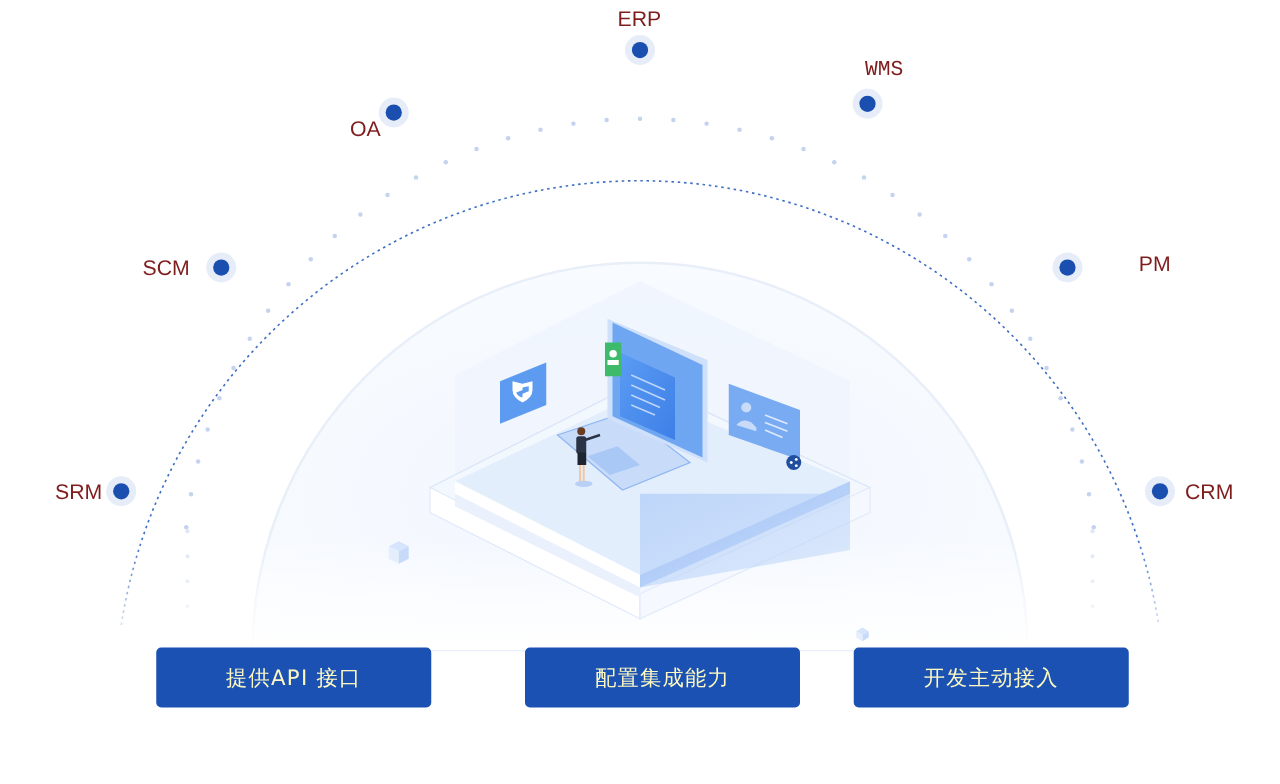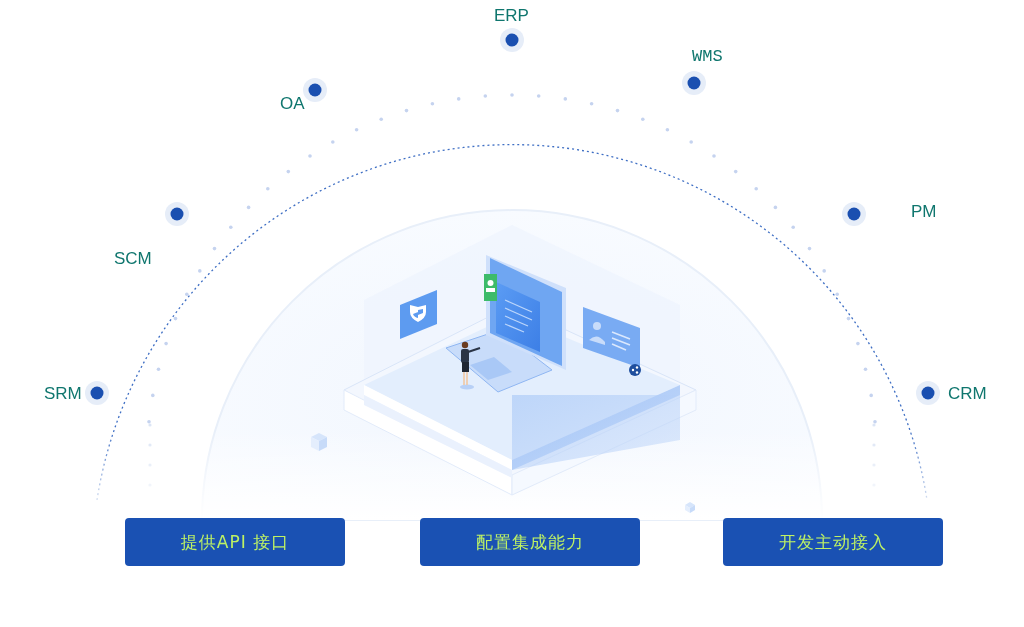--- a/index.html
+++ b/index.html
@@ -1,21 +1,21 @@
 <!DOCTYPE html>
 <html><head>
 <meta charset="utf-8">
 <style>
   html, body { margin:0; padding:0; background:#ffffff; }
   body { width:1024px; height:627px; position:relative; overflow:hidden;
          font-family:"Liberation Sans", "DejaVu Sans", sans-serif; }
   #stage { position:absolute; left:0; top:0; width:1024px; height:627px; }
-  .node-label { position:absolute; font-size:17px; color:#0f766e; white-space:nowrap; line-height:20px; }
+  .node-label { position:absolute; font-size:17px; color:#7f1d1d; white-space:nowrap; line-height:20px; }
   .action-btn { position:absolute; top:518px; width:220px; height:48px; background:#1a51b3;
-                border-radius:4px; color:#bef264; font-size:17px; display:flex;
+                border-radius:4px; color:#fef9c3; font-size:17px; display:flex;
                 align-items:center; justify-content:center; cursor:pointer;
                 font-family:"DejaVu Sans", sans-serif; letter-spacing:1px; }
 </style>
 </head>
 <body>
 
 <div id="stage">
   <svg id="bg" width="1024" height="627" viewBox="0 0 1024 627" style="position:absolute;left:0;top:0">
     <defs>
       <radialGradient id="softGrad" cx="50%" cy="60%" r="60%">
@@ -191,23 +191,23 @@
           <circle cx="854" cy="214" r="6.5" fill="#1a4fb0"></circle>
         </g>
         <g>
           <circle cx="928" cy="393" r="12" fill="#e6edf8"></circle>
           <circle cx="928" cy="393" r="6.5" fill="#1a4fb0"></circle>
         </g>
       </g>
   </svg>
 
   <div class="node-label" style="left:44px;top:384px;">SRM</div>
-  <div class="node-label" style="left:114px;top:205px;margin-top:44px;">SCM</div>
+  <div class="node-label" style="left:114px;top:205px;">SCM</div>
   <div class="node-label" style="left:280px;top:58px;margin-top:36px;">OA</div>
   <div class="node-label" style="left:494px;top:6px;">ERP</div>
   <div class="node-label" style="left:692px;top:47px;font-family:Liberation Mono, monospace;">WMS</div>
   <div class="node-label" style="left:875px;top:202px;margin-left:36px;">PM</div>
   <div class="node-label" style="left:948px;top:384px;">CRM</div>
 
   <div class="action-btn" style="left:125px;">提供API 接口</div>
   <div class="action-btn" style="left:420px;">配置集成能力</div>
-  <div class="action-btn" style="left:683px;margin-left:40px;">开发主动接入</div>
+  <div class="action-btn" style="left:683px;">开发主动接入</div>
 </div>
 
 </body></html>

